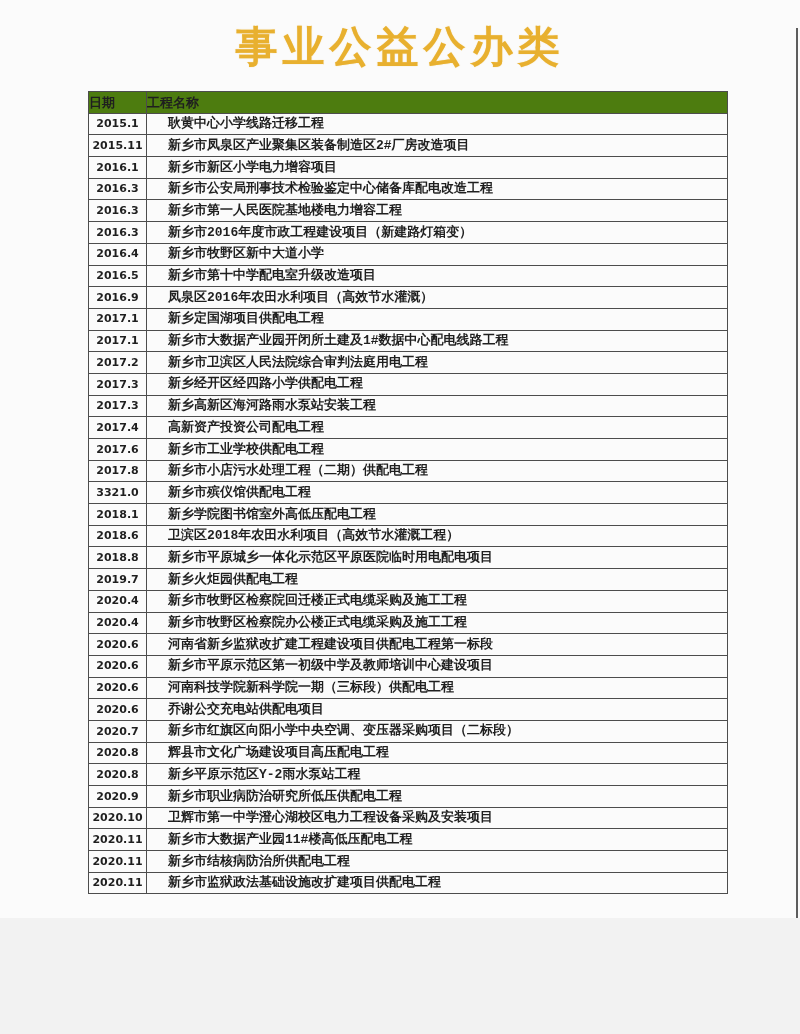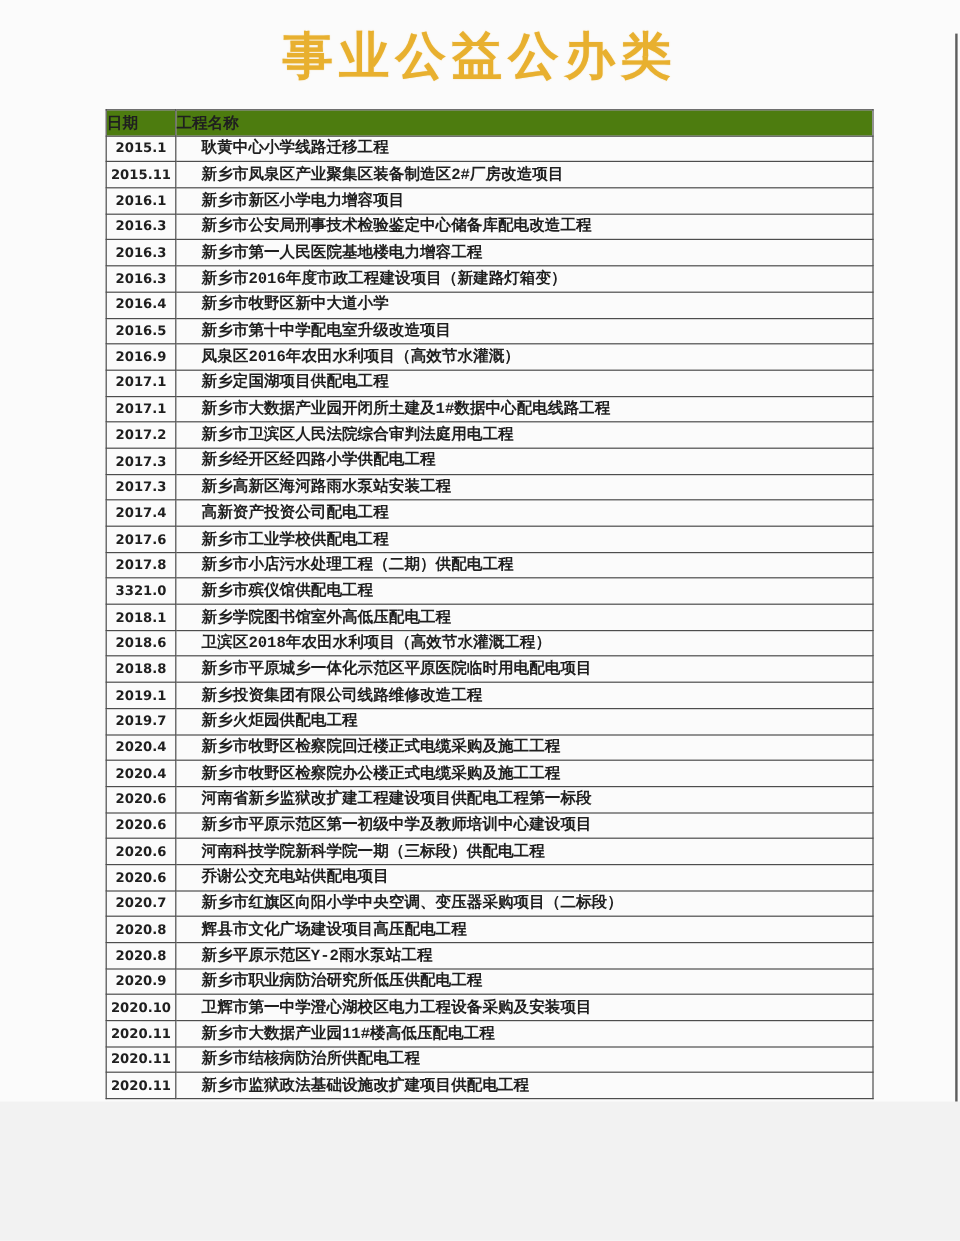--- a/index.html
+++ b/index.html
@@ -176,24 +176,20 @@
         </tr>
         <tr>
           <td class="date-cell">2018.6</td>
           <td class="name-cell">卫滨区2018年农田水利项目（高效节水灌溉工程）</td>
         </tr>
         <tr>
           <td class="date-cell">2018.8</td>
           <td class="name-cell">新乡市平原城乡一体化示范区平原医院临时用电配电项目</td>
         </tr>
         <tr>
-          <td class="date-cell">2019.1</td>
-          <td class="name-cell">新乡投资集团有限公司线路维修改造工程</td>
-        </tr>
-        <tr>
           <td class="date-cell">2019.7</td>
           <td class="name-cell">新乡火炬园供配电工程</td>
         </tr>
         <tr>
           <td class="date-cell">2020.4</td>
           <td class="name-cell">新乡市牧野区检察院回迁楼正式电缆采购及施工工程</td>
         </tr>
         <tr>
           <td class="date-cell">2020.4</td>
           <td class="name-cell">新乡市牧野区检察院办公楼正式电缆采购及施工工程</td>

